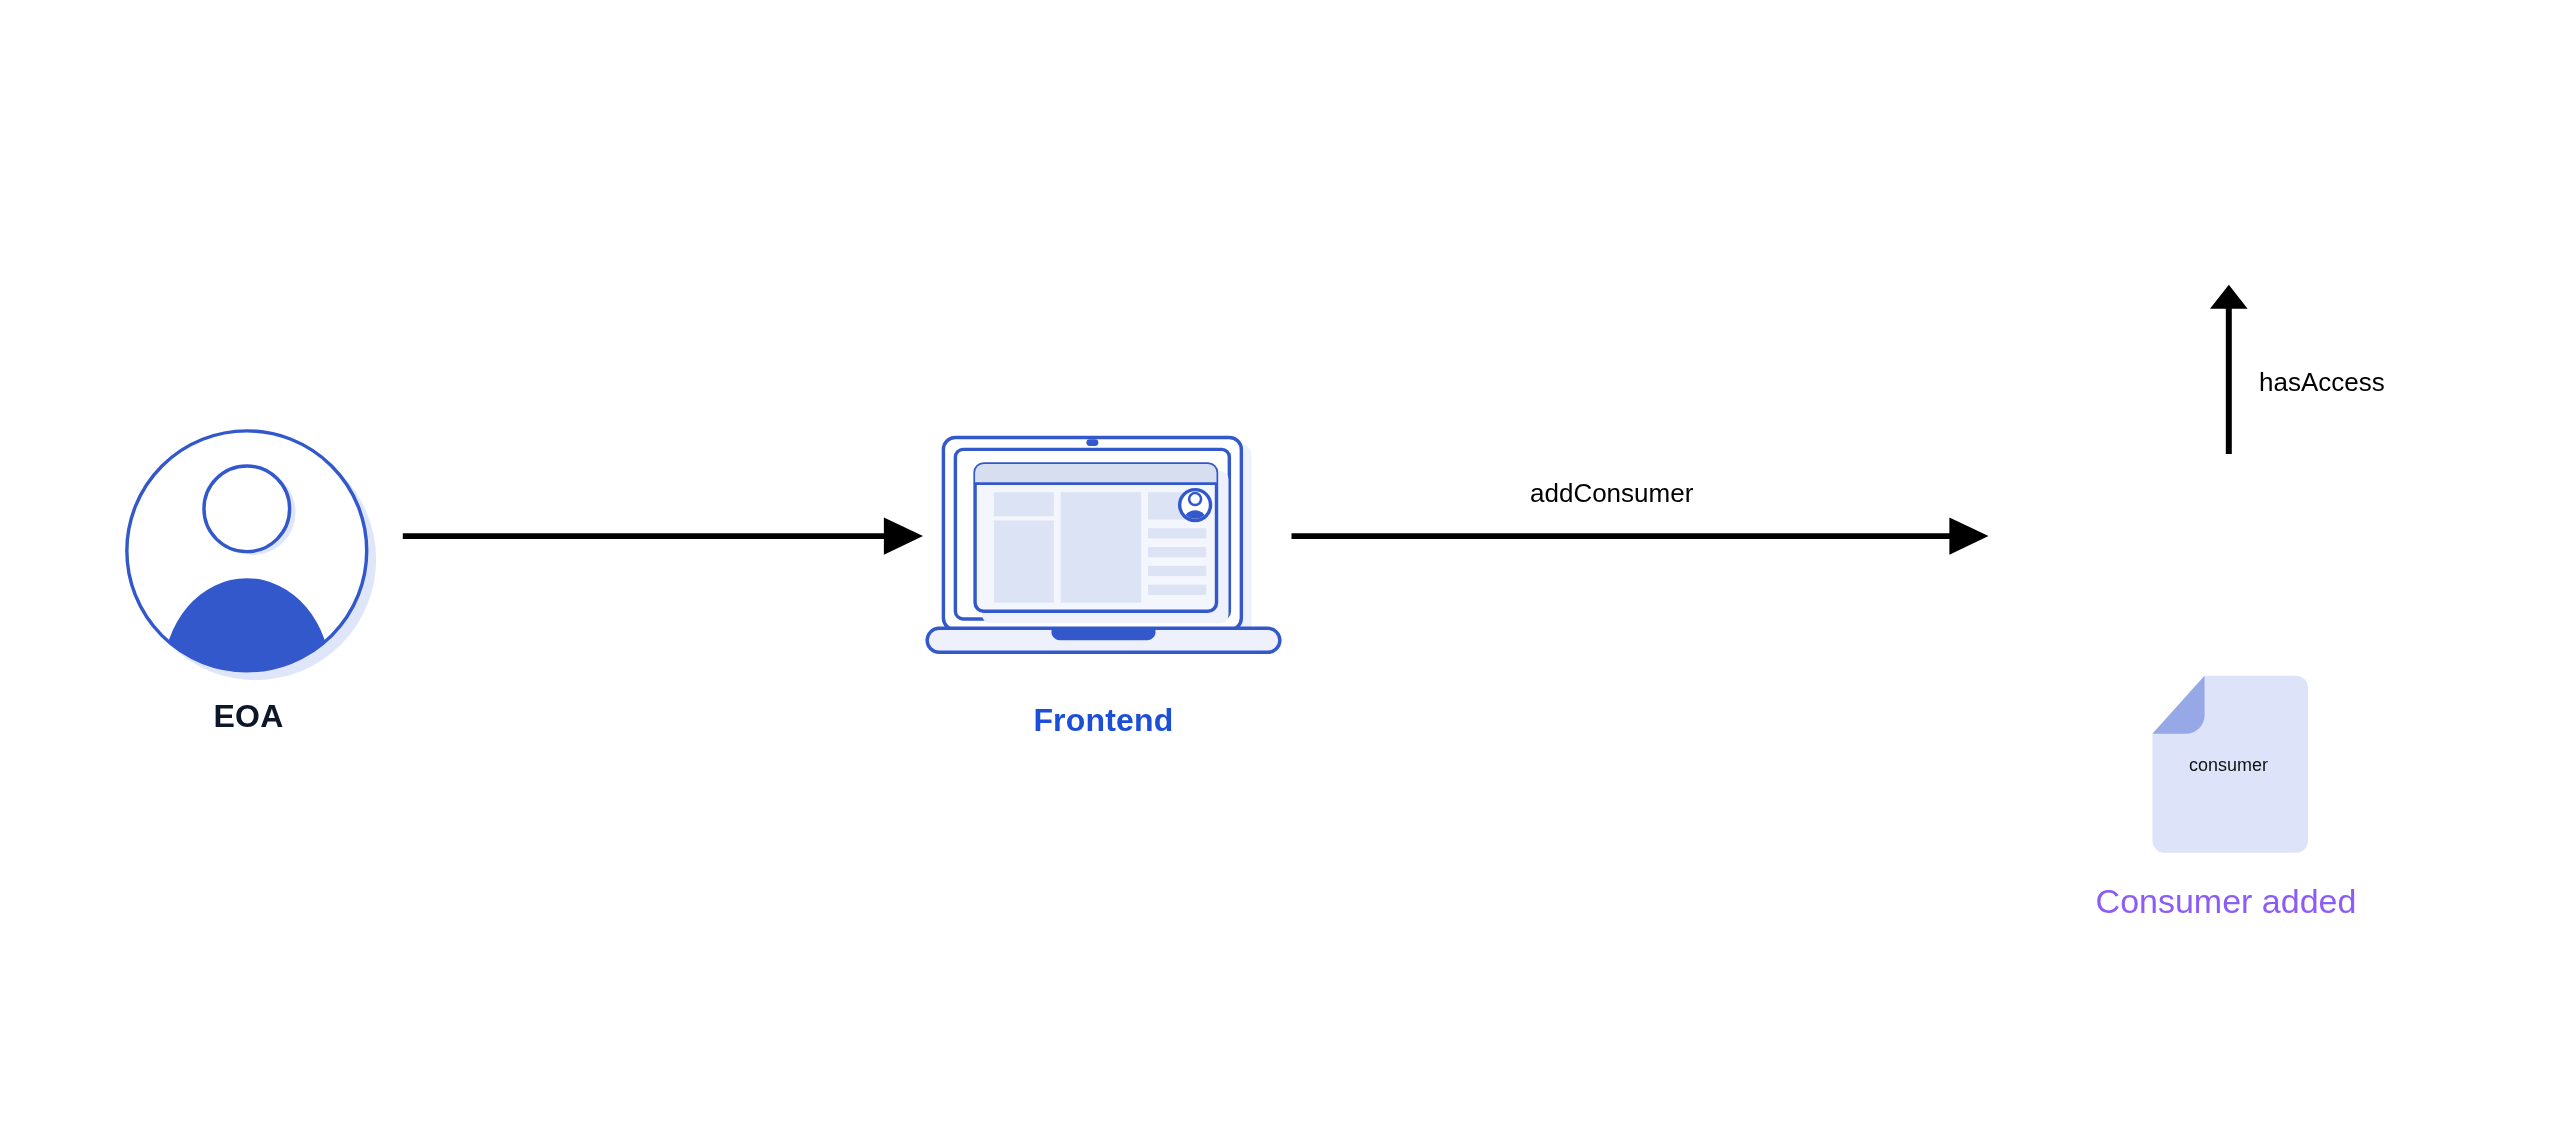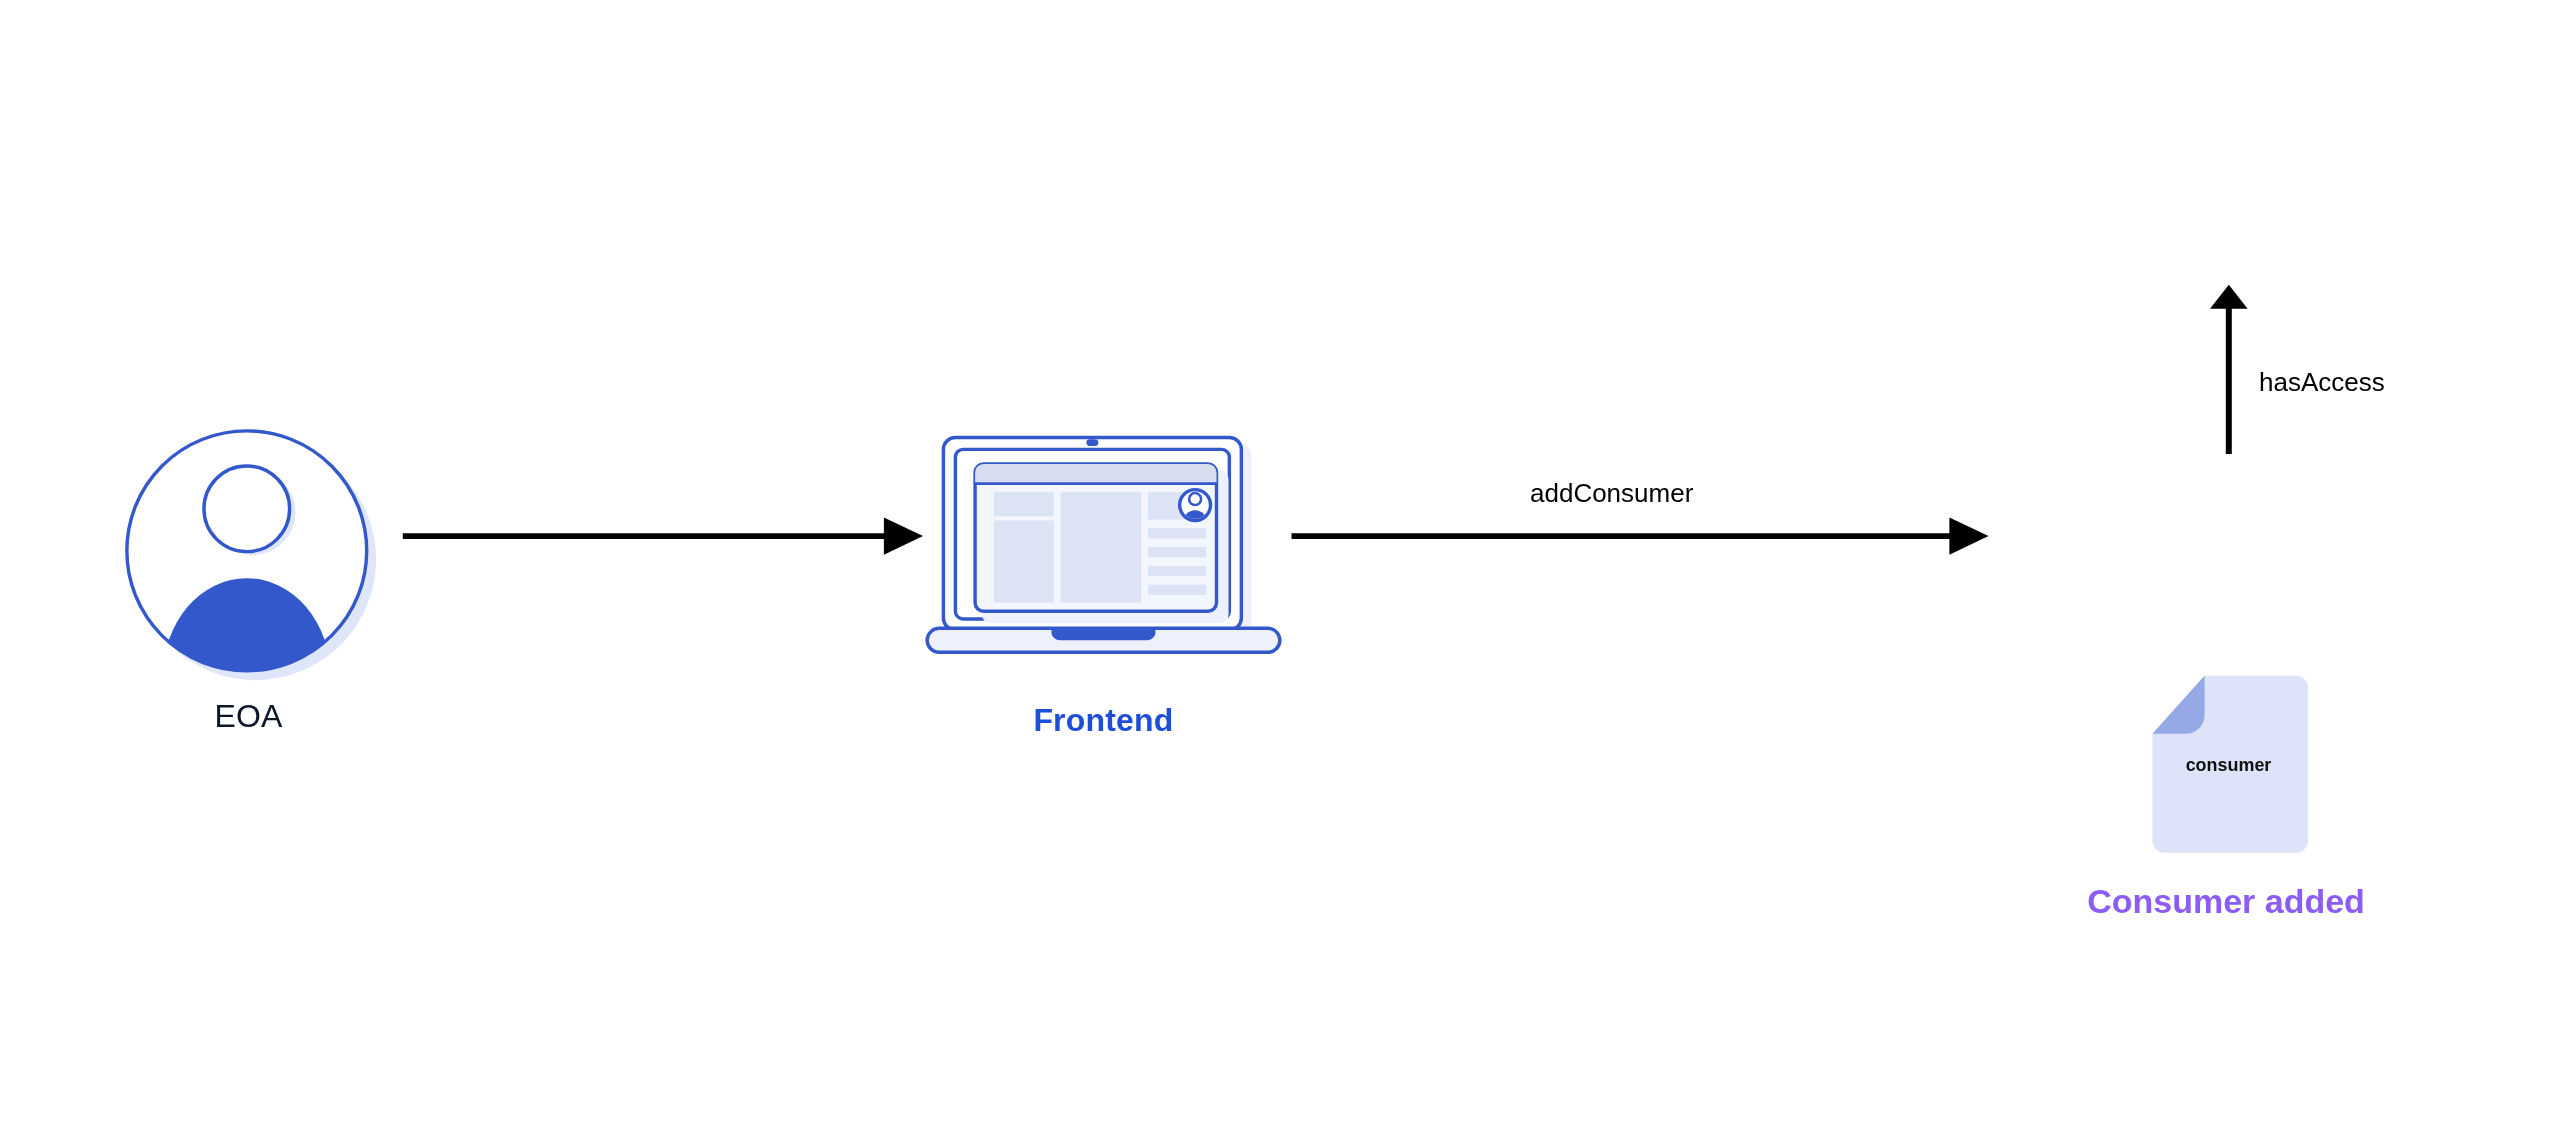--- a/index.html
+++ b/index.html
@@ -28,21 +28,21 @@
 
   
   #eoa-node { left: 120px; top: 424px; width: 257px; height: 343px; }
   #eoa-icon { position: absolute; left: 0; top: 0; width: 257px; height: 257px; }
   #eoa-label {
     position: absolute;
     left: 0; top: 274px;
     width: 257px;
     text-align: center;
     font-size: 32px;
-    font-weight: normal;
+    font-weight: bold;
     color: #0d1729;
     letter-spacing: 0.2px;
   }
 
   
   #frontend-node { left: 915px; top: 428px; width: 377px; height: 343px; }
   #frontend-icon { position: absolute; left: 0; top: 0; width: 377px; height: 244px; }
   #frontend-label {
     position: absolute;
     left: 0; top: 274px;
@@ -63,21 +63,21 @@
     justify-content: center;
     color: #ffffff;
     font-size: 32px;
     font-weight: bold;
     letter-spacing: 0.3px;
   }
   #tos-allowlist-box { left: 2005px; top: 118px; width: 447px; height: 177px; }
   #functions-router-box { left: 2005px; top: 445px; width: 447px; height: 178px; }
 
   
-  #consumer-doc-node { left: 2149px; top: 672px; width: 257px; height: 206px; font-weight: bold; }
+  #consumer-doc-node { left: 2149px; top: 672px; width: 257px; height: 206px; }
   #consumer-doc-icon { position: absolute; left: 0; top: 0; width: 159px; height: 181px; }
   #consumer-doc-caption {
     position: absolute;
     left: -137px;
     top: 210px;
     width: 428px;
     text-align: center;
     font-size: 34px;
     color: #8b5cf6;
     white-space: nowrap;

